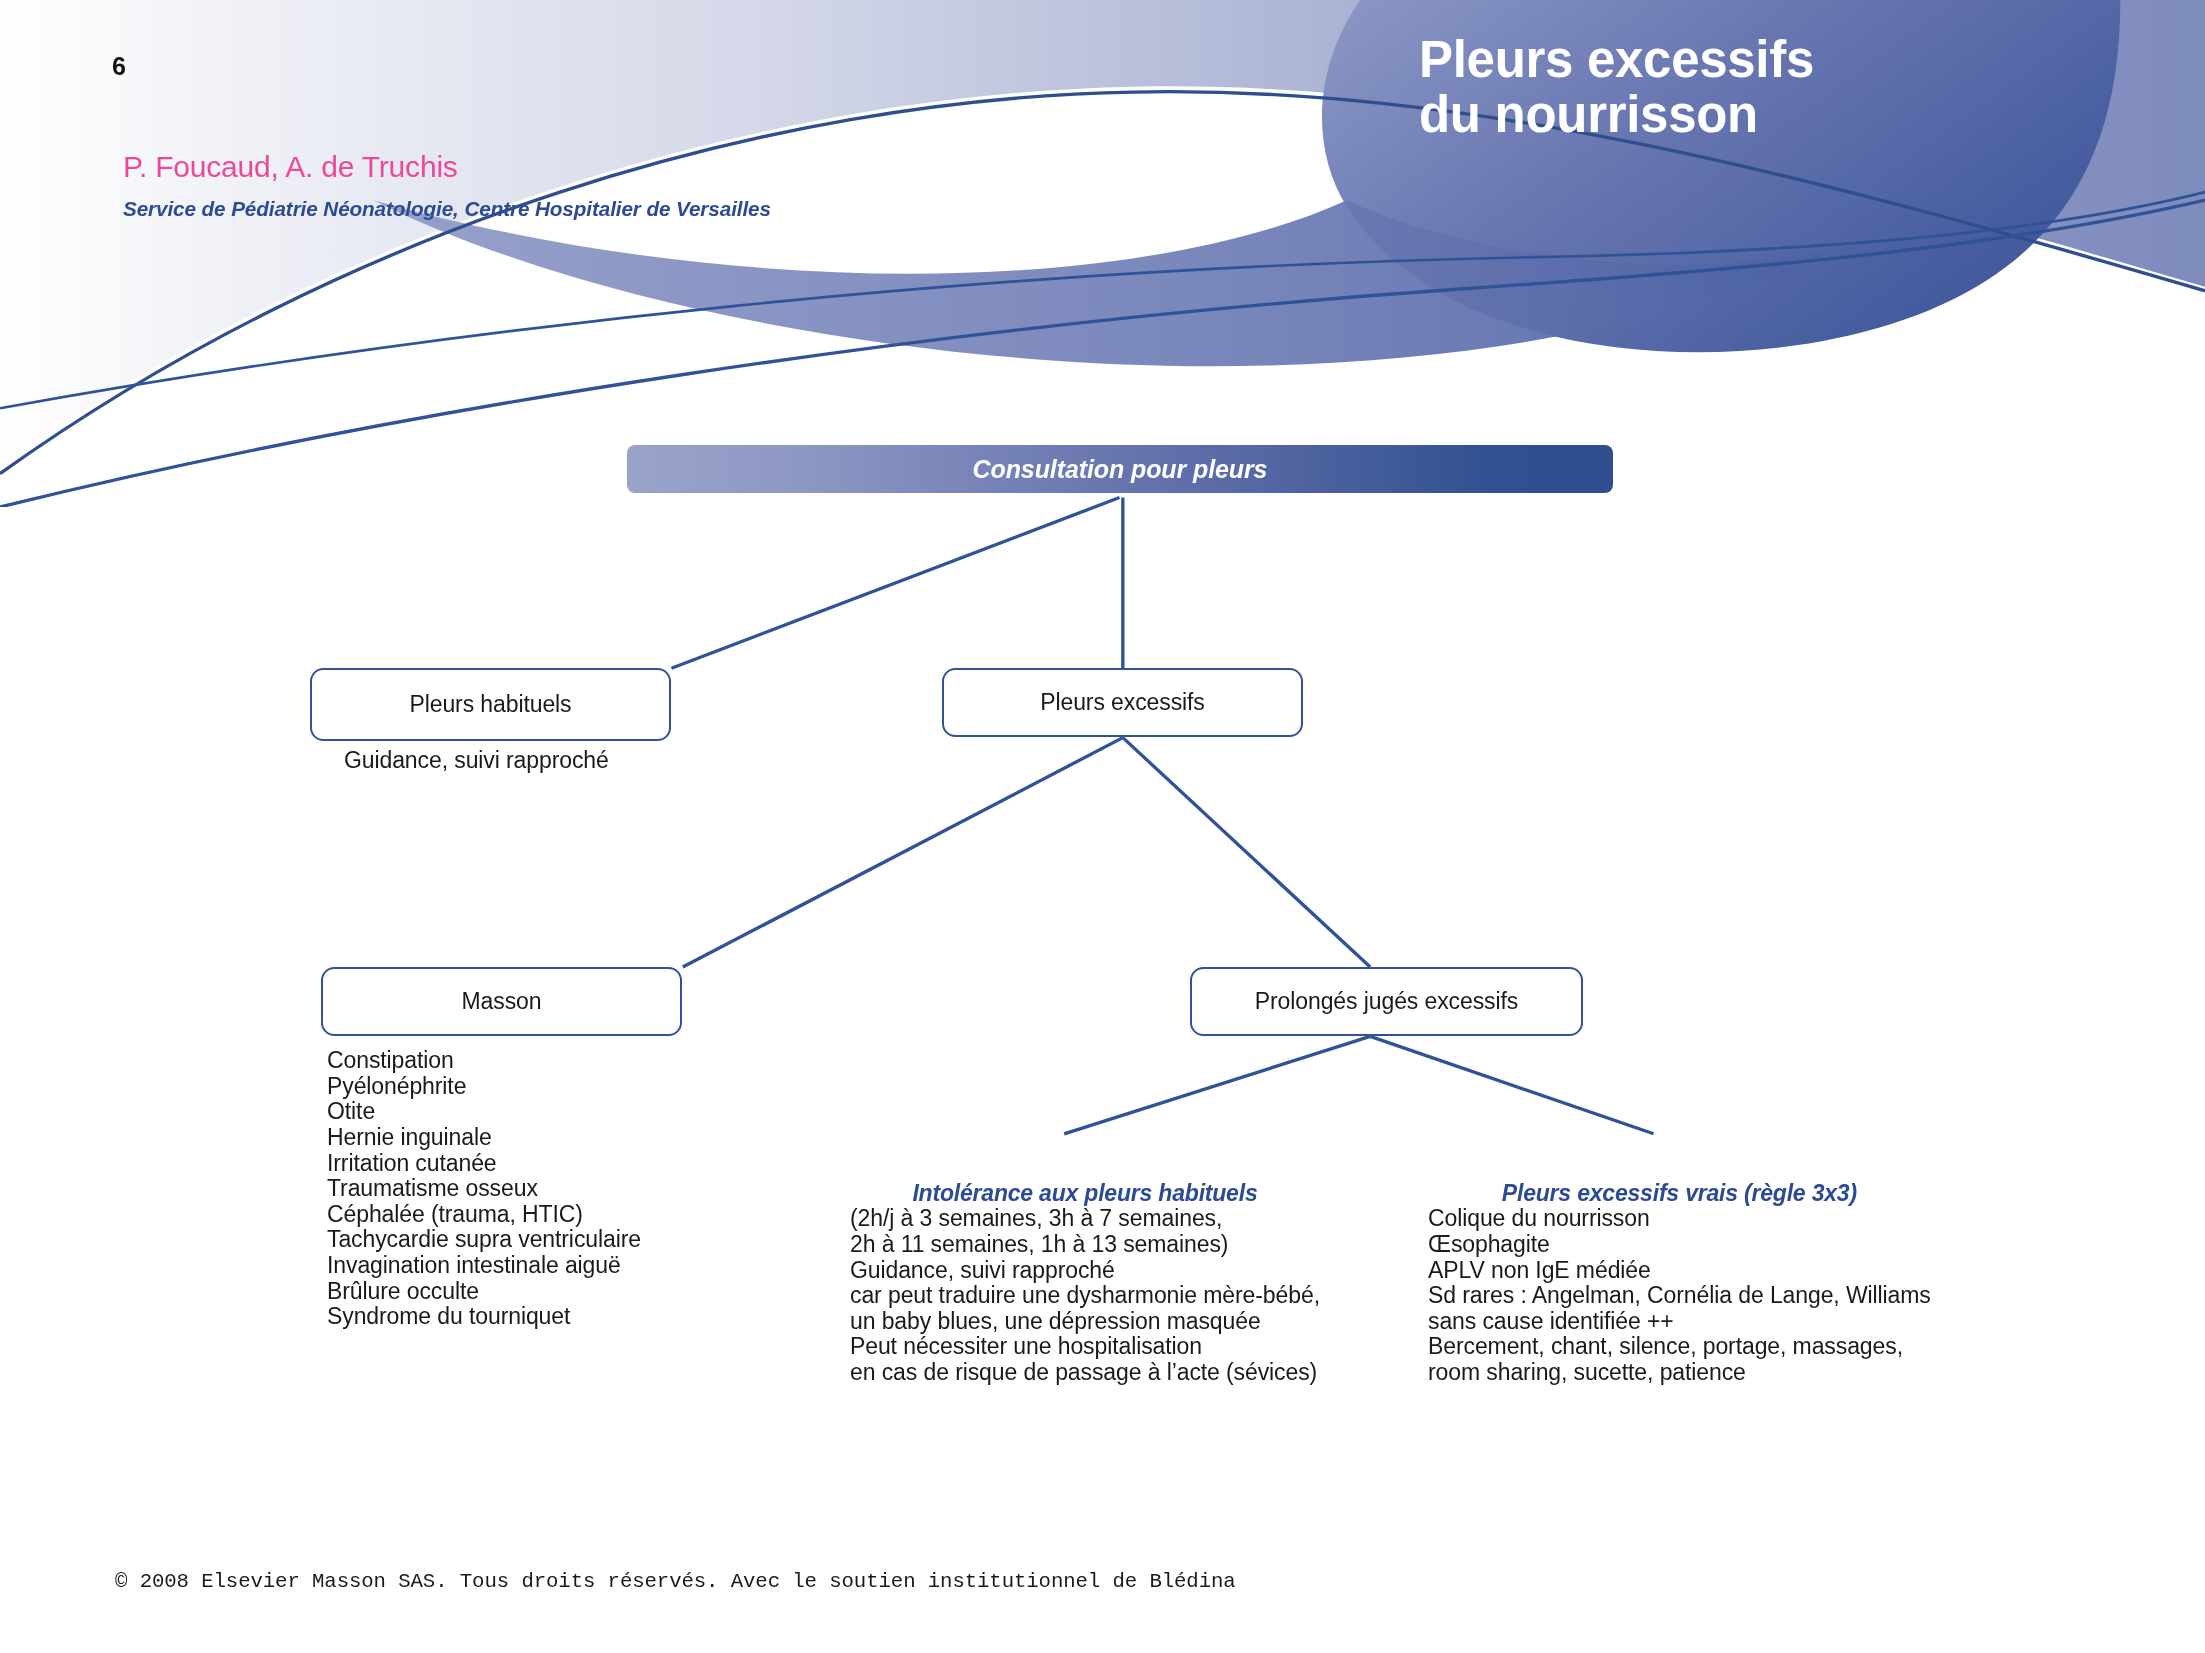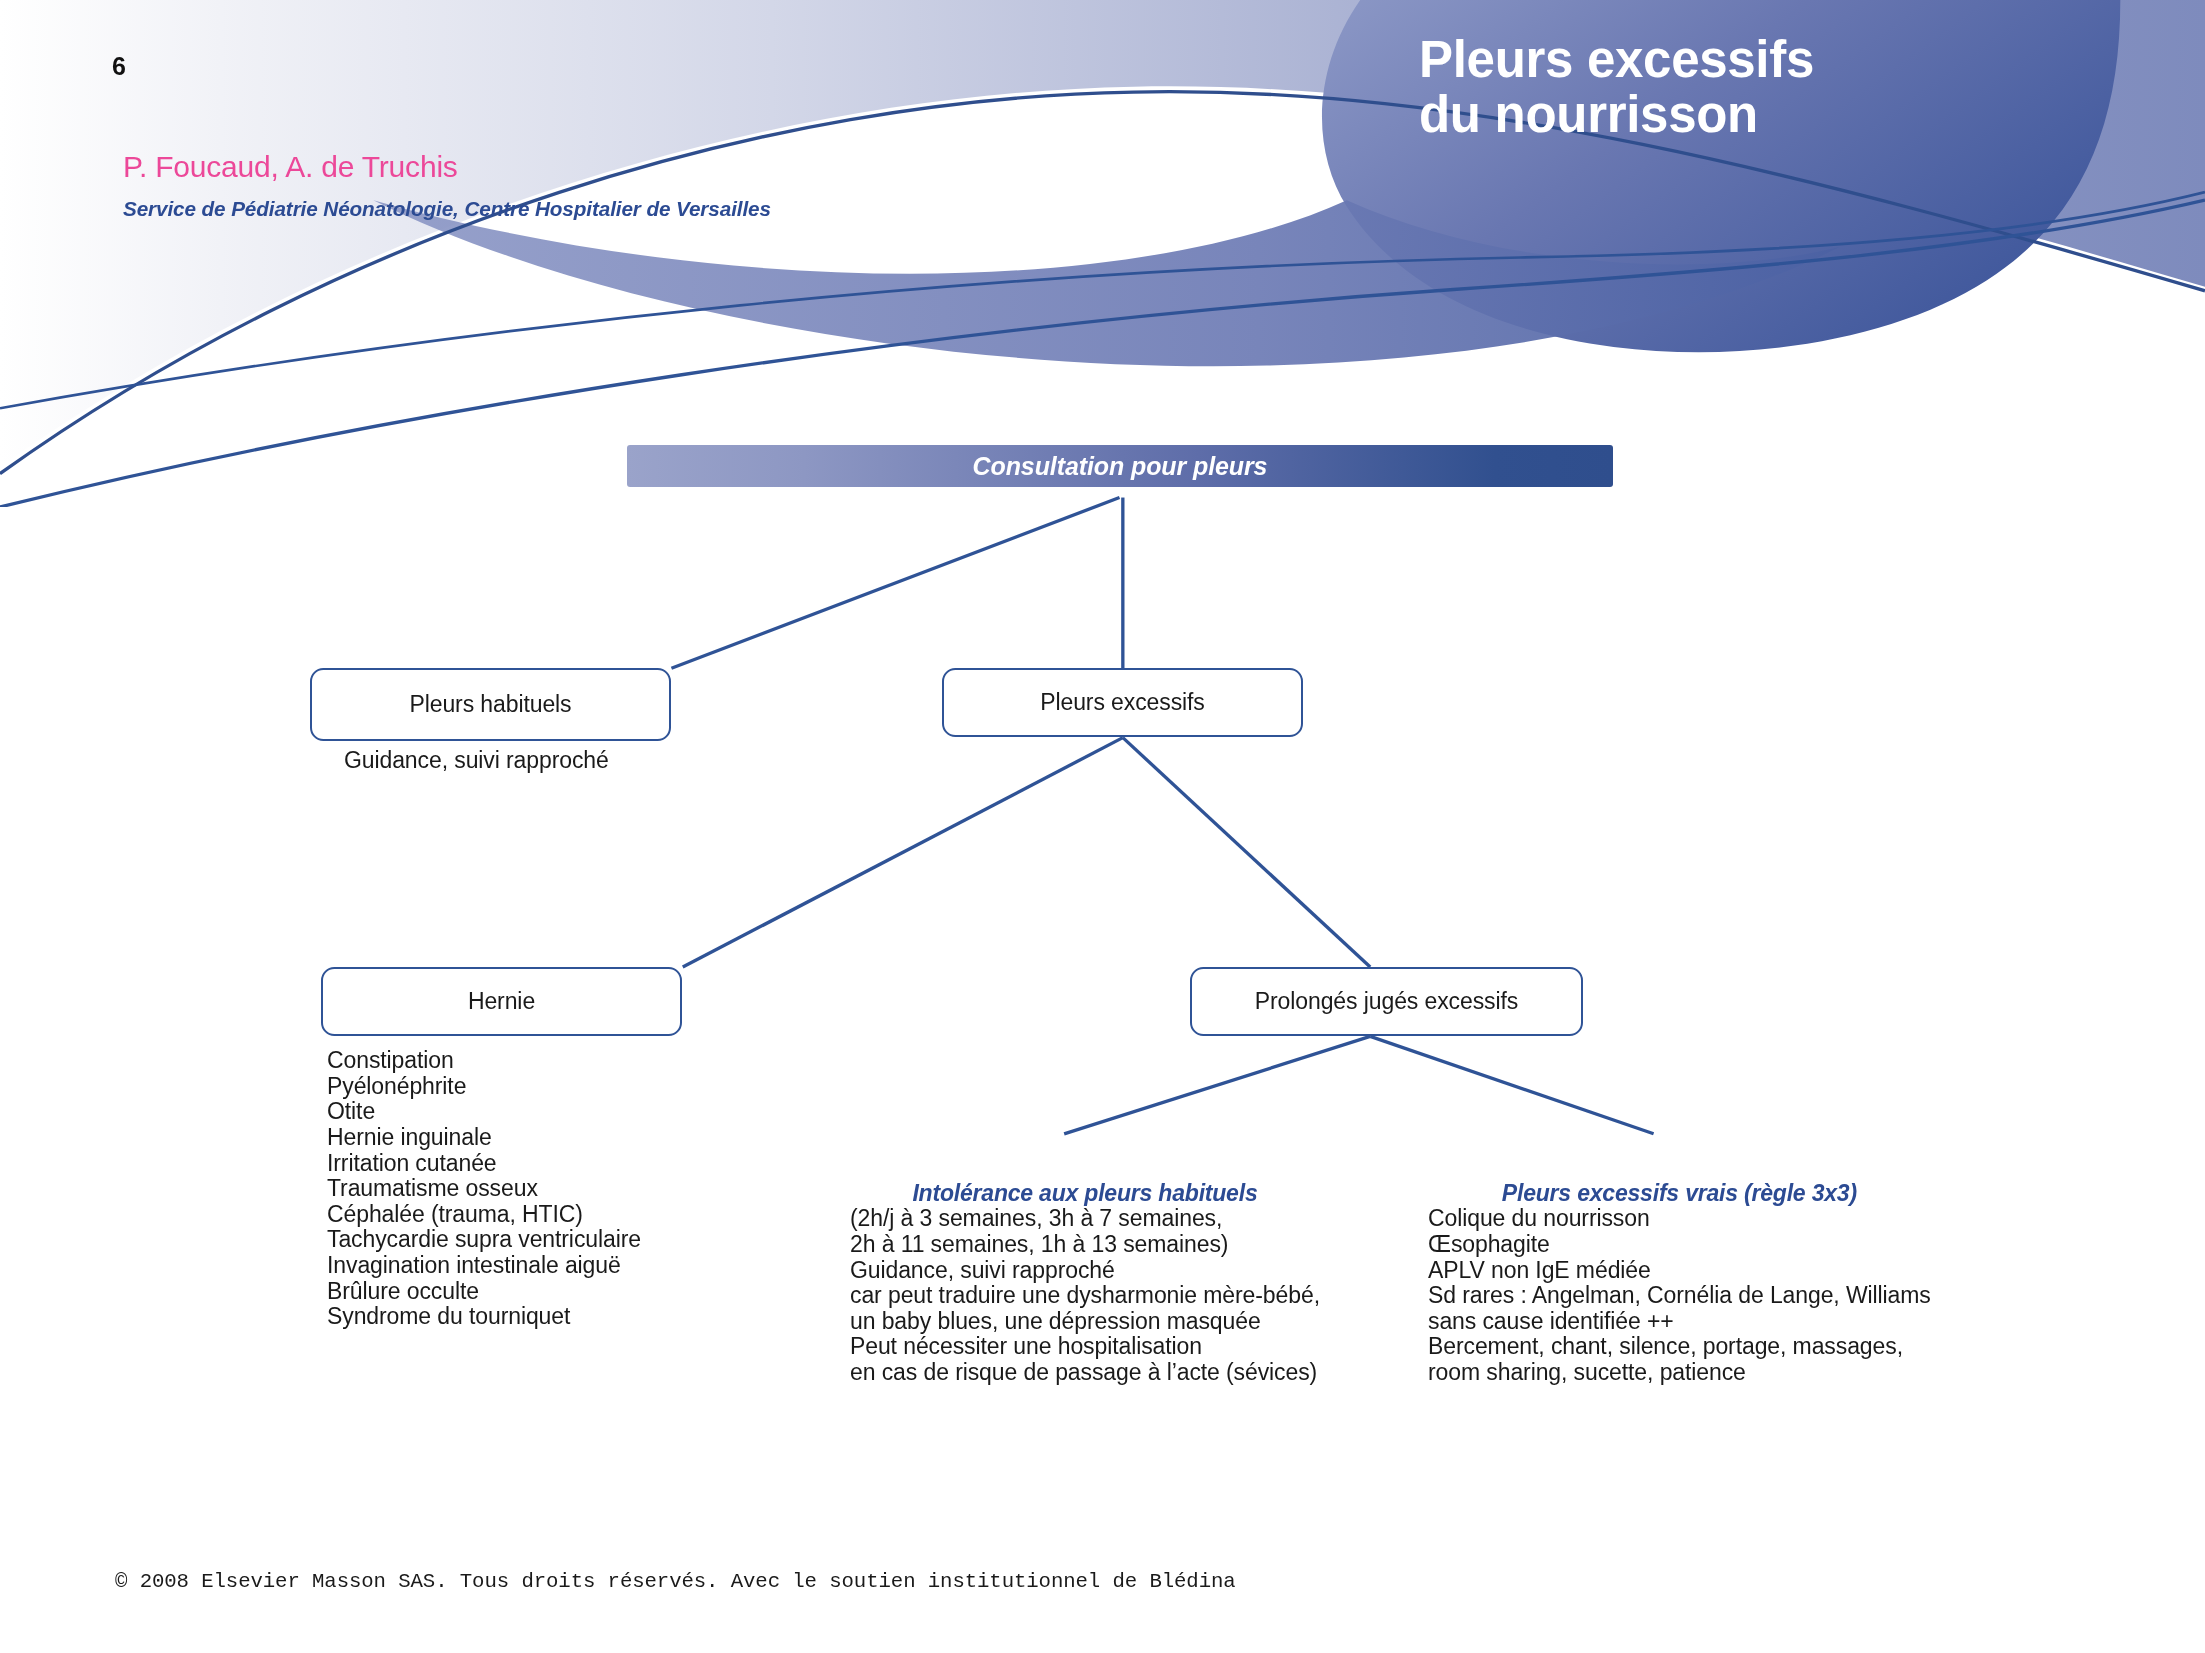--- a/index.html
+++ b/index.html
@@ -78,22 +78,22 @@
     box-sizing: border-box;
     display: flex;
     align-items: center;
     justify-content: center;
     text-align: center;
   }
   .node-root {
     left: 627px;
     top: 445px;
     width: 986px;
-    height: 42px;
-    border-radius: 3px;
+    height: 48px;
+    border-radius: 8px;
     background: linear-gradient(to right, #9aa3ca 0%, #8d97c3 18%, #5e6da9 58%, #31508f 88%, #2f4e8d 100%);
     color: #ffffff;
     font-size: 25px;
     font-weight: bold;
     font-style: italic;
     letter-spacing: -0.1px;
   }
   .node-box {
     background: #ffffff;
     border: 2.7px solid #2f5396;
@@ -229,21 +229,21 @@
 
   <div class="node node-box node-pleurs-habituels">
     <span>Pleurs habituels</span>
   </div>
 
   <div class="node node-box node-pleurs-excessifs">
     <span>Pleurs excessifs</span>
   </div>
 
   <div class="node node-box node-aigus">
-    <span>Hernie</span>
+    <span>Masson</span>
   </div>
 
   <div class="node node-box node-prolonges">
     <span>Prolongés jugés excessifs</span>
   </div>
 
   <div class="caption" id="caption-guidance">Guidance, suivi rapproché</div>
 
   <div class="list-block" id="list-aigus">Constipation
 Pyélonéphrite

